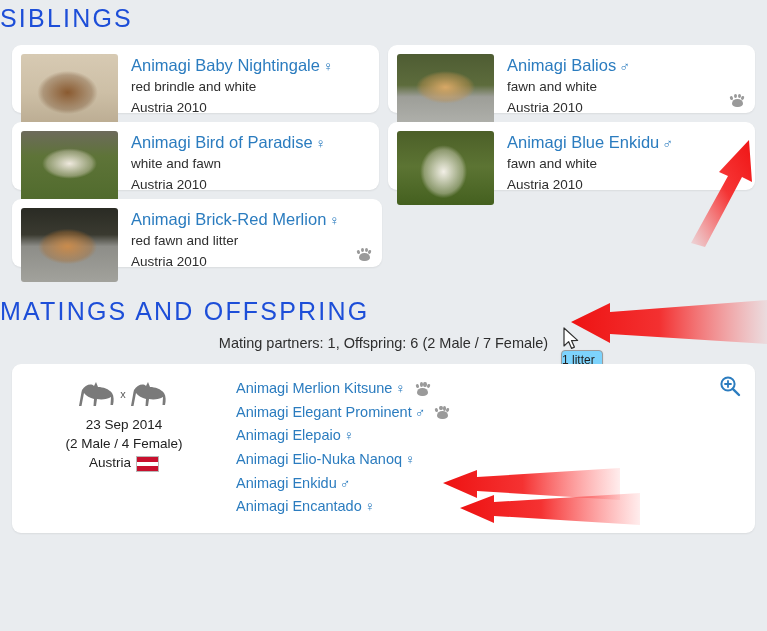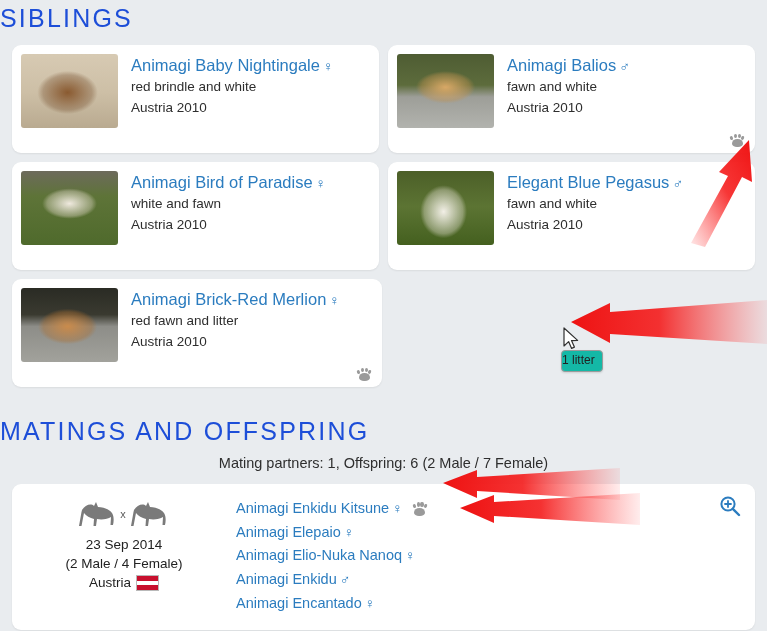--- a/index.html
+++ b/index.html
@@ -54,21 +54,21 @@
     background: #ffffff;
     border-radius: 9px;
     box-shadow: 0 1px 2px rgba(0,0,0,0.07);
     display: flex;
     align-items: flex-start;
     padding: 9px;
     position: relative;
     box-sizing: border-box;
     flex: 1 1 0;
     min-width: 0;
-    height: 108px;
+    height: 68px;
   }
   .dog-card.narrow { flex: 0 0 370px; }
 
   .thumb {
     width: 97px;
     height: 74px;
     border-radius: 3px;
     flex: 0 0 auto;
     background-size: cover;
     background-position: center;
@@ -161,21 +161,21 @@
 
   .card-paw {
     position: absolute;
     right: 10px;
     bottom: 5px;
   }
 
   
   .tooltip {
     position: absolute;
-    background: #14b8a6;
+    background: #7dd3fc;
     border: 1px solid #9b9b9b;
     border-radius: 4px;
     font-size: 12px;
     color: #222;
     padding: 2px 7px 3px 0;
     white-space: nowrap;
     line-height: 1.25;
     box-shadow: 0 1px 2px rgba(0,0,0,0.12);
   }
 
@@ -200,21 +200,21 @@
     text-align: center;
     font-size: 13.5px;
     color: #222222;
     line-height: 1.42;
     padding-top: 2px;
   }
   .pair-icon { margin-bottom: 3px; line-height: 0; }
   .litter-date { }
   .litter-size { font-weight: bold; }
   .litter-split { }
-  .litter-country { display: inline-flex; align-items: center; gap: 5px; }
+  .litter-country { display: inline-flex; align-items: flex-end; gap: 5px; }
   .flag-at {
     display: inline-block;
     width: 21px; height: 14px;
     border: 1px solid #b9b9b9;
     background: linear-gradient(to bottom, #c8102e 0 33.3%, #ffffff 33.3% 66.6%, #c8102e 66.6% 100%);
     vertical-align: -2px;
   }
 
   .offspring-list {
     flex: 1 1 auto;
@@ -290,21 +290,21 @@
         </div>
         <div class="dog-attr">white and fawn</div>
         <div class="dog-attr">Austria 2010</div>
       </div>
     </div>
 
     <div class="dog-card">
       <div class="thumb photo-white-head"></div>
       <div class="card-body">
         <div>
-          <a class="dog-name">Elegant Blue Pegasus</a><span class="gender">♂</span>
+          <a class="dog-name">Animagi Blue Enkidu</a><span class="gender">♂</span>
         </div>
         <div class="dog-attr">fawn and white</div>
         <div class="dog-attr">Austria 2010</div>
       </div>
     </div>
 
   </div>
 
   <div class="sib-row centered">
 
@@ -367,24 +367,28 @@
         <span class="litter-country">
           <span>Austria</span>
           <span class="flag-at"></span>
         </span>
       </div>
     </div>
 
     <div class="offspring-list">
 
       <div class="offspring-item">
-        <a class="dog-name">Animagi Enkidu Kitsune</a><span class="gender">♀</span>
+        <a class="dog-name">Animagi Merlion Kitsune</a><span class="gender">♀</span>
         <span class="paw"><i></i><i></i><i></i><i></i></span>
       </div>
 
+      <div class="offspring-item">
+        <a class="dog-name">Animagi Elegant Prominent</a><span class="gender">♂</span>
+        <span class="paw"><i></i><i></i><i></i><i></i></span>
+      </div>
 
       <div class="offspring-item">
         <a class="dog-name">Animagi Elepaio</a><span class="gender">♀</span>
       </div>
 
       <div class="offspring-item">
         <a class="dog-name">Animagi Elio-Nuka Nanoq</a><span class="gender">♀</span>
       </div>
 
       <div class="offspring-item">

